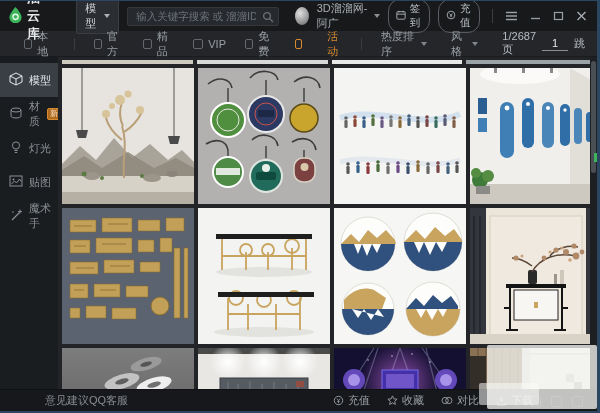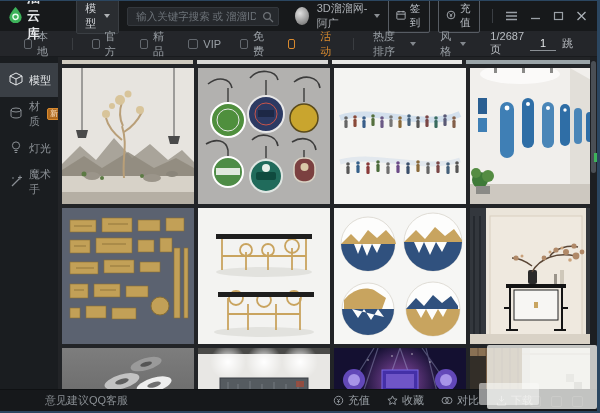--- a/index.html
+++ b/index.html
@@ -19,35 +19,35 @@
   .caret{width:0;height:0;border-left:3.5px solid transparent;border-right:3.5px solid transparent;
     border-top:4px solid currentColor;display:inline-block;margin-left:5px;opacity:.8;}
   .search-wrap{position:relative;}
   .search-input{width:152px;height:19px;background:#26292d;border:1px solid #33373c;border-radius:2px;
     font-size:10.5px;color:#9aa0a6;padding:0 22px 0 8px;outline:none;}
   .search-input::placeholder{color:#6d7379;}
   .search-ico{position:absolute;right:5px;top:3px;opacity:.7;}
   .tb-spacer{flex:1;}
   .avatar{width:18px;height:18px;border-radius:50%;background:radial-gradient(circle at 35% 35%,#e0e0e0,#8a8a8a 70%,#5c5c5c);}
   .username{font-size:11px;color:#a9adb2;display:flex;align-items:center;cursor:pointer;}
-  .tbtn{border:1px solid #575c63;color:#b9bec4;font-size:10.5px;padding:2px 7px;border-radius:2px;
+  .tbtn{border:1px solid #575c63;color:#b9bec4;font-size:10.5px;padding:2px 7px;border-radius:12px;
     display:flex;align-items:center;gap:4px;cursor:pointer;background:transparent;}
   .tb-sep{width:1px;height:14px;background:#3a3e43;margin:0 4px;}
   .winctl{display:flex;align-items:center;gap:12px;color:#9aa0a6;margin-right:2px;}
   .winctl span{display:flex;cursor:pointer;}
   
   .filterbar{height:26px;background:#24262a;border-bottom:1px solid #191b1e;display:flex;
     align-items:center;padding-left:24px;font-size:11px;color:#9aa0a6;}
   .chk{display:flex;align-items:center;margin-right:19px;cursor:pointer;}
   .chk .box{width:10px;height:10px;border:1px solid #63686e;border-radius:2px;margin-right:5px;}
   .chk.hl{color:#d98a2e;gap:20px;}
   .chk.hl .box{border-color:#d98a2e;}
   .fdiv{width:1px;height:12px;background:#3a3d41;margin-right:19px;}
   .drop{display:flex;align-items:center;margin-right:24px;cursor:pointer;}
-  .pager{margin-left:auto;display:flex;align-items:center;margin-right:24px;color:#b9bdc2;gap:6px;}
+  .pager{margin-left:auto;display:flex;align-items:center;margin-right:12px;color:#b9bdc2;gap:6px;}
   .page-input{width:26px;background:transparent;border:none;border-bottom:1px solid #8a8f94;
     color:#e6e9eb;text-align:center;font-size:11px;outline:none;padding:0 0 1px 0;}
   
   .bodyrow{display:flex;height:332px;}
   .sidebar{width:58px;background:#1a1d20;padding-top:6px;flex:none;}
   .side-item{height:34px;display:flex;align-items:center;gap:6px;padding-left:9px;
     color:#8a8f94;font-size:11px;cursor:pointer;position:relative;}
   .side-item.active{background:#3a3f45;color:#e6e9eb;}
   .side-badge{background:#b06a1e;border:1px solid #d98a2e;color:#ffe9cf;font-size:8px;
     line-height:1;padding:1px 2px;border-radius:2px;margin-left:1px;}
@@ -214,20 +214,28 @@
       </div>
       <div class="side-item">
         <span><svg width="14" height="14" viewBox="0 0 14 14">
               <circle cx="7" cy="5.5" r="3.6" fill="none" stroke="currentColor"></circle>
               <path d="M5.3 10.5h3.4M5.8 12.5h2.4" stroke="currentColor"></path>
             </svg></span>
         <span>灯光</span>
       </div>
       <div class="side-item">
         <span><svg width="14" height="14" viewBox="0 0 14 14">
+              <rect x="1" y="2" width="12" height="10" fill="none" stroke="currentColor"></rect>
+              <circle cx="4.5" cy="5.5" r="1" fill="currentColor"></circle>
+              <path d="M2.5 10l3-3 2 2 3-4 1.5 2.5" fill="none" stroke="currentColor"></path>
+            </svg></span>
+        <span>贴图</span>
+      </div>
+      <div class="side-item">
+        <span><svg width="14" height="14" viewBox="0 0 14 14">
               <path d="M3 12 10.5 4.5" stroke="currentColor" stroke-width="1.3"></path>
               <path d="M11 1.5v4M9 3.5h4" stroke="currentColor"></path>
               <circle cx="4" cy="4" r=".8" fill="currentColor"></circle>
             </svg></span>
         <span>魔术手</span>
       </div>
     </div>
 
     <div class="main">
       <div class="slivers">

